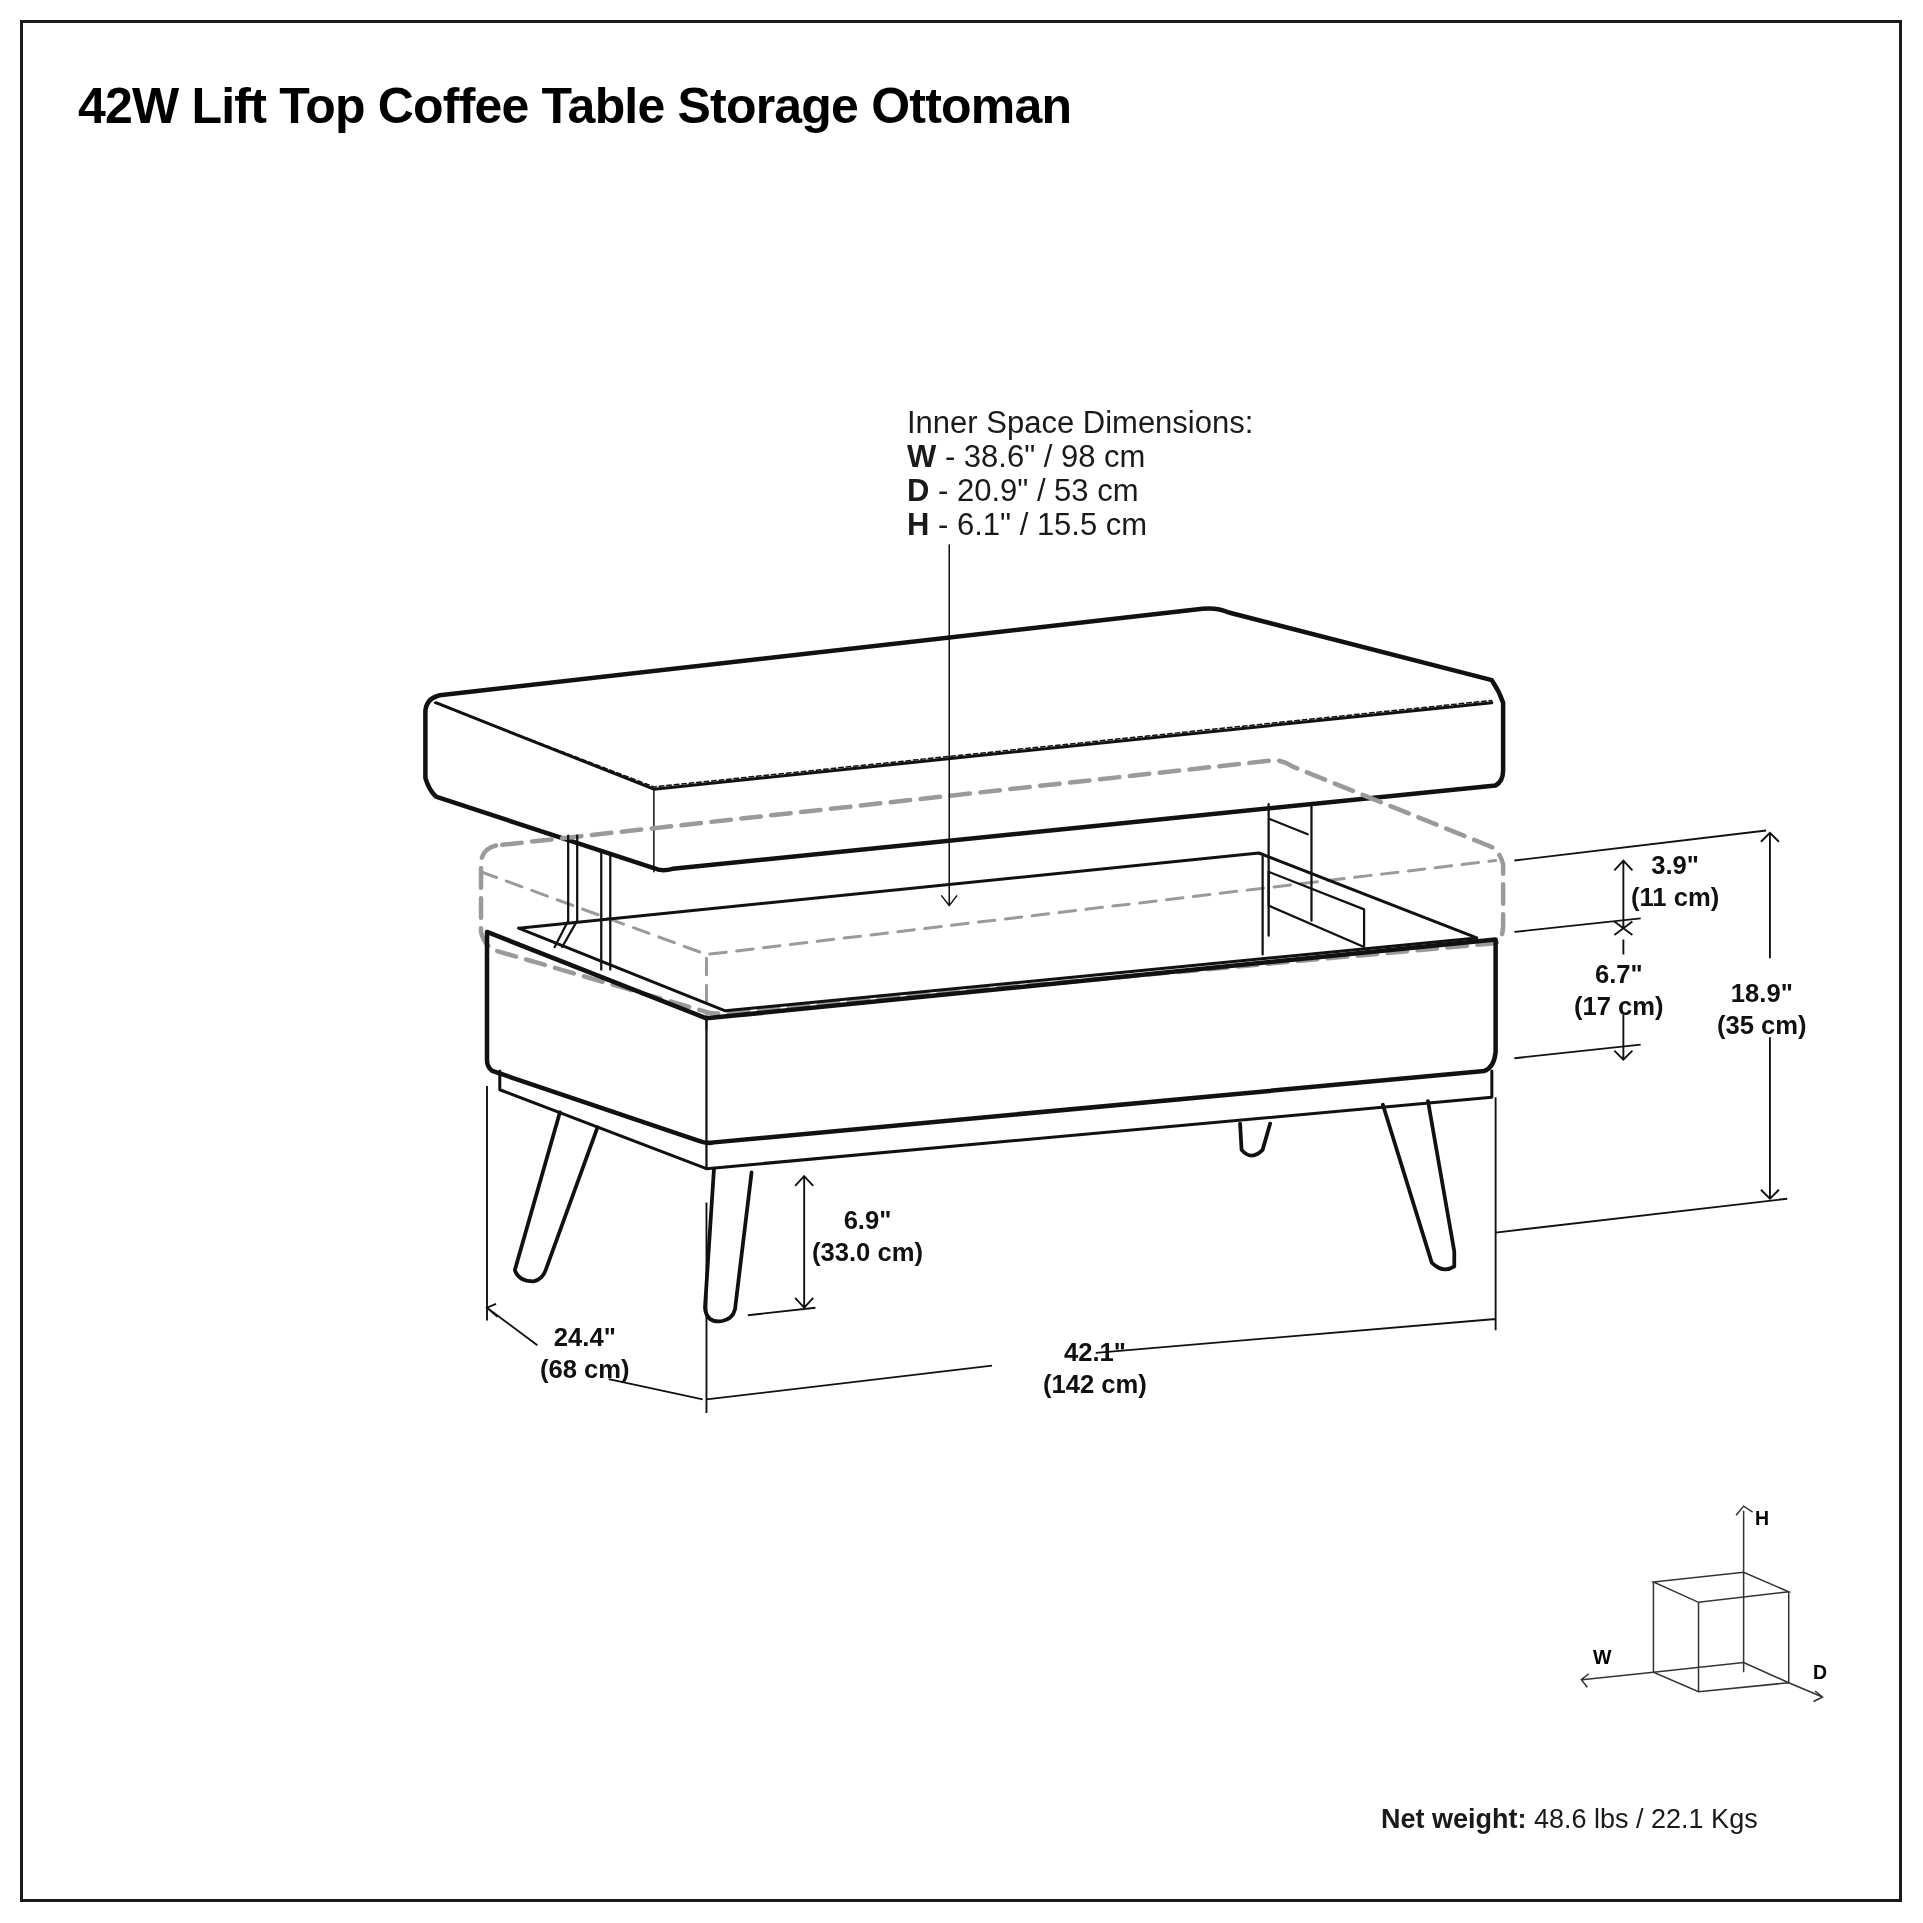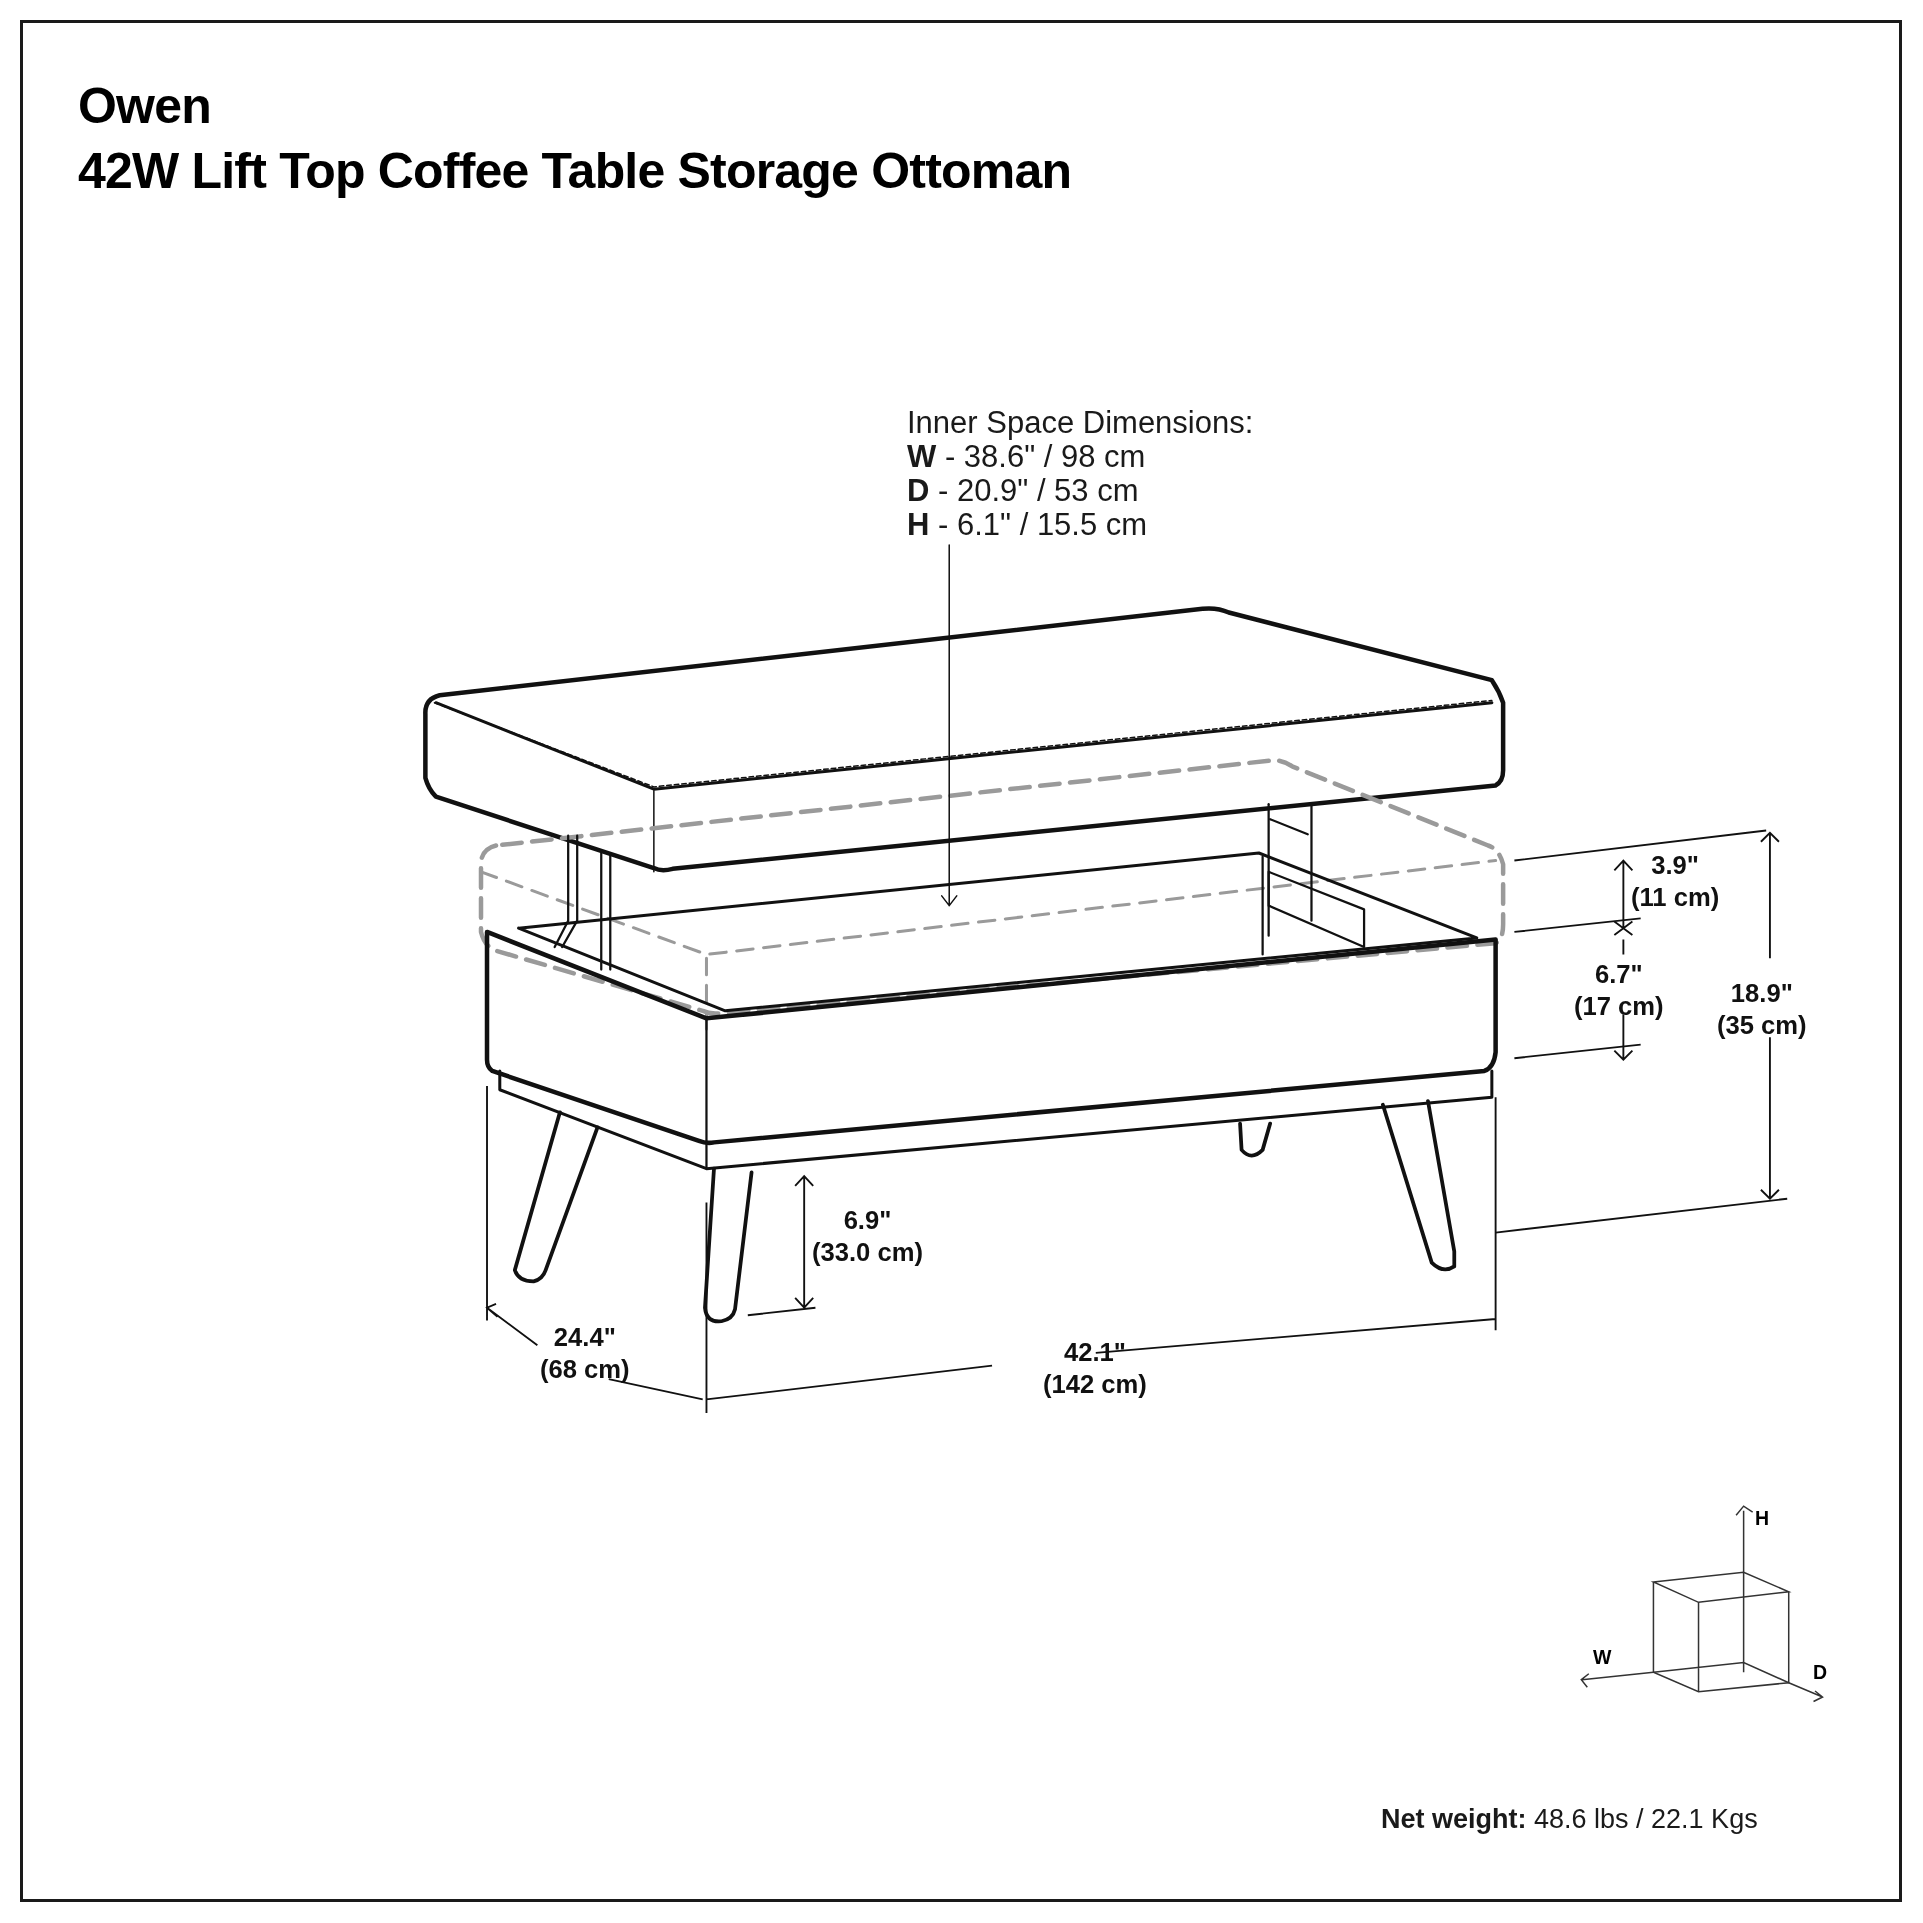--- a/index.html
+++ b/index.html
@@ -14,21 +14,20 @@
   .weight b { font-weight:700; }
   svg.drawing { position:absolute; left:0; top:0; }
   .axis-label { position:absolute; font-weight:700; font-size:19.5px; color:#000; }
 </style>
 </head>
 <body>
 
 <div class="frame"></div>
 
 <div class="title">
-  <div>Owen</div>
   <div>42W Lift Top Coffee Table Storage Ottoman</div>
 </div>
 
 <div class="inner-spec">
   <div>Inner Space Dimensions:</div>
   <div class="row"><b>W</b><span> - 38.6" / 98 cm</span></div>
   <div class="row"><b>D</b><span> - 20.9" / 53 cm</span></div>
   <div class="row"><b>H</b><span> - 6.1" / 15.5 cm</span></div>
 </div>
 

